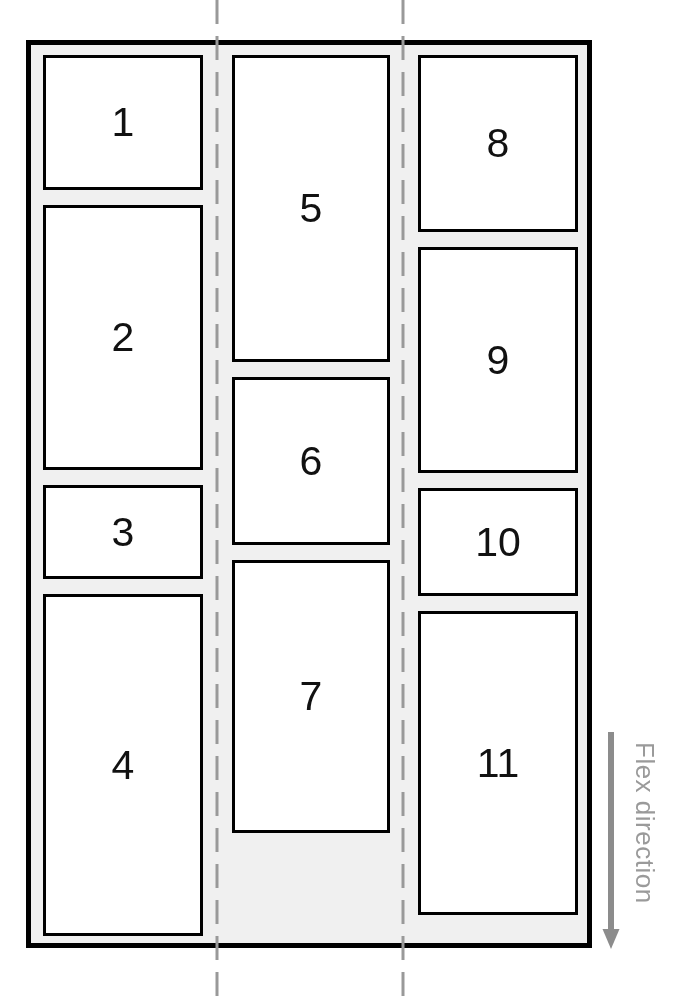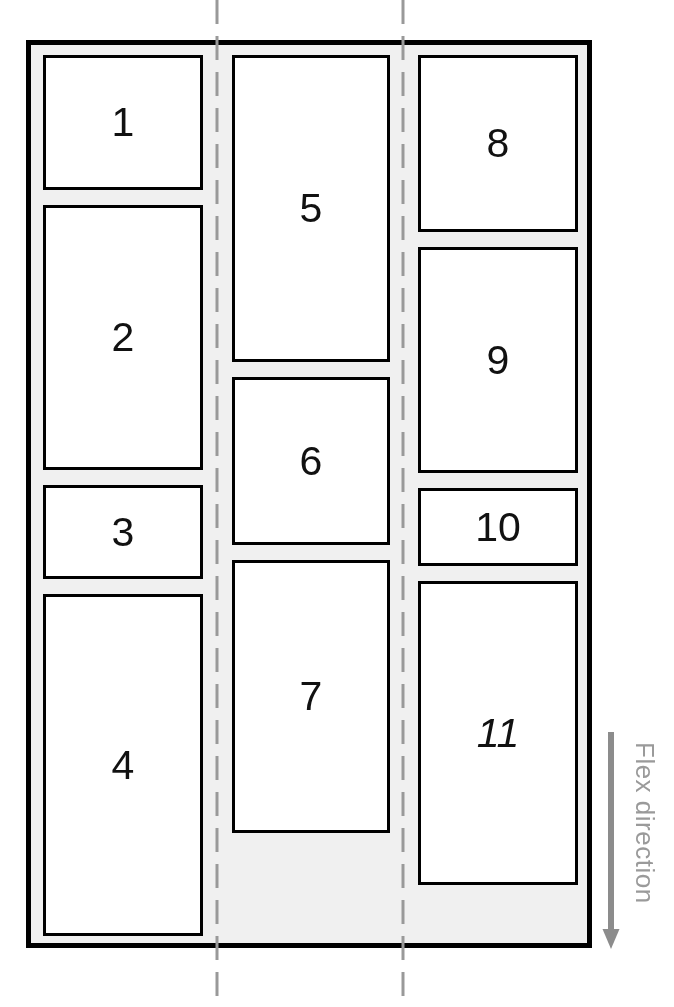--- a/index.html
+++ b/index.html
@@ -50,22 +50,22 @@
   }
   .b1  { height: 135px; }
   .b2  { height: 265px; }
   .b3  { height: 94px;  }
   .b4  { height: 342px; }
   .b5  { height: 307px; }
   .b6  { height: 168px; }
   .b7  { height: 273px; }
   .b8  { height: 177px; }
   .b9  { height: 226px; }
-  .b10 { height: 78px;  }
-  .b11 { height: 304px; font-style: italic; }
+  .b10 { height: 108px;  }
+  .b11 { height: 304px; }
   .overlay-svg {
     position: absolute;
     left: 0;
     top: 0;
     z-index: 2;
     pointer-events: none;
   }
   .flex-direction-label {
     position: absolute;
     left: 629px;

